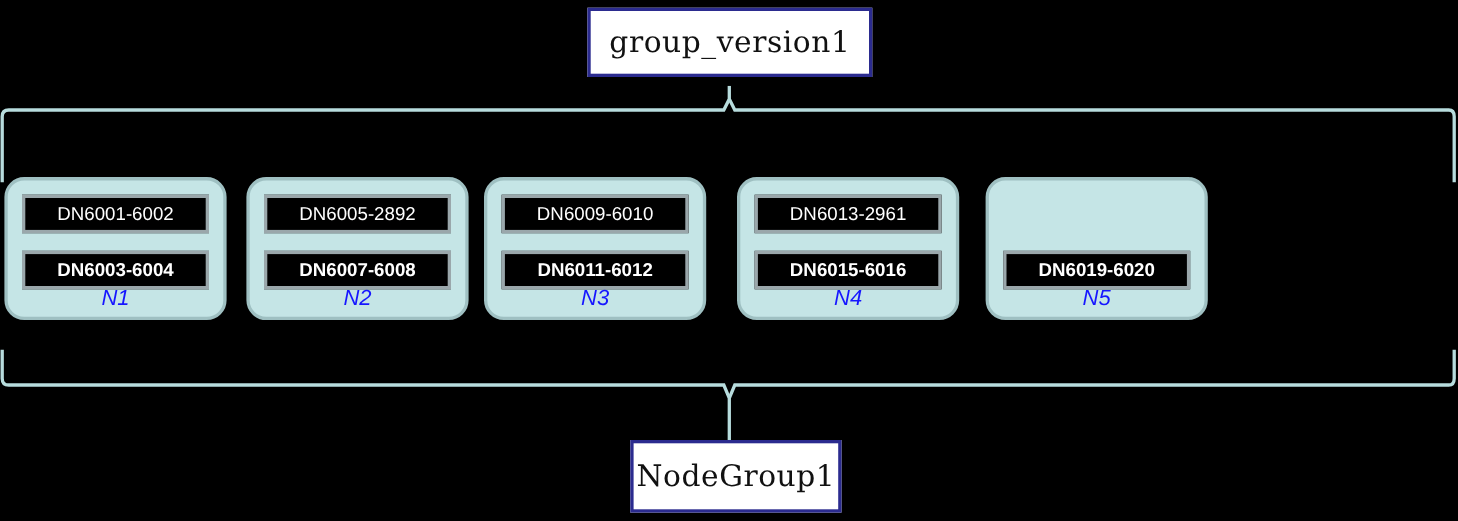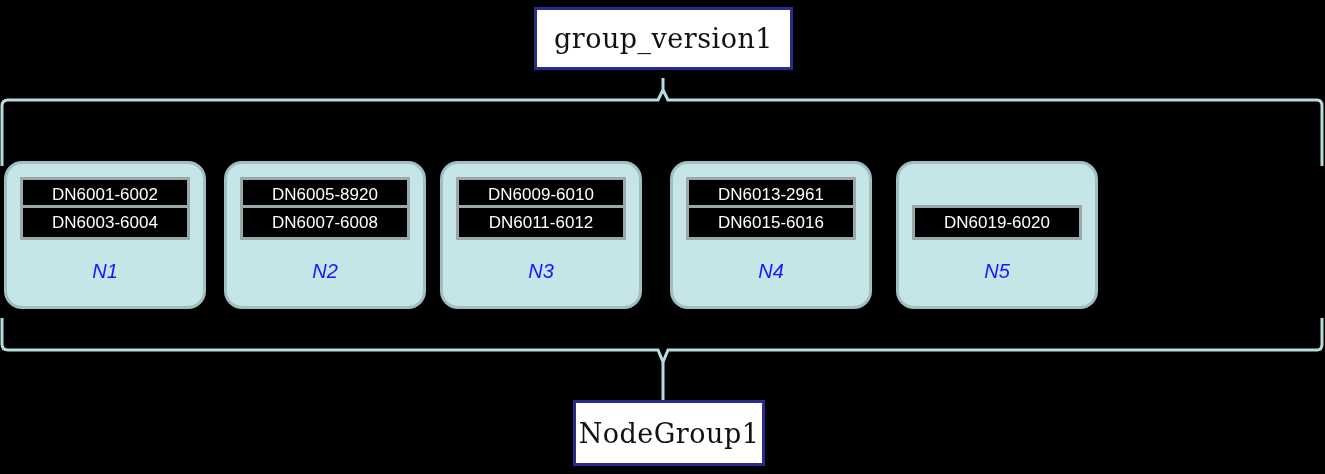--- a/index.html
+++ b/index.html
@@ -46,21 +46,21 @@
     height: 66px;
     font-size: 27px;
     letter-spacing: 0.5px;
   }
 
   
   .node {
     position: absolute;
     top: 161px;
     width: 202px;
-    height: 148px;
+    height: 130px;
     background: #c5e5e6;
     border: 3px solid #9fc0c2;
     border-radius: 18px;
     box-sizing: border-box;
     box-shadow: 2px 3px 3px rgba(0,0,0,0.35);
   }
 
   .dn {
     position: absolute;
     left: 13px;
@@ -71,21 +71,21 @@
     box-sizing: border-box;
     display: flex;
     align-items: center;
     justify-content: center;
     color: #ffffff;
     font-size: 17px;
     font-family: "Liberation Sans", sans-serif;
     white-space: nowrap;
   }
   .dn-0 { top: 13px; }
-  .dn-1 { top: 41px; }
+  .dn-1 { top: 64px; font-weight: bold; }
 
   .node-label {
     position: absolute;
     left: 0;
     right: 0;
     top: 96px;
     text-align: center;
     color: #1616ff;
     font-size: 20px;
     font-family: "Liberation Sans", sans-serif;
@@ -112,21 +112,21 @@
     <path d="M 663 12 L 668 22 L 1317 22 Q 1322 22 1322 28 L 1322 88" fill="none" stroke="#b7dcdd" stroke-width="3"></path>
   </svg>
 
   <div class="node" style="left:4px;">
     <div class="dn dn-0">DN6001-6002</div>
     <div class="dn dn-1">DN6003-6004</div>
     <div class="node-label">N1</div>
   </div>
 
   <div class="node" style="left:224px;">
-    <div class="dn dn-0">DN6005-8920</div>
+    <div class="dn dn-0">DN6005-2892</div>
     <div class="dn dn-1">DN6007-6008</div>
     <div class="node-label">N2</div>
   </div>
 
   <div class="node" style="left:440px;">
     <div class="dn dn-0">DN6009-6010</div>
     <div class="dn dn-1">DN6011-6012</div>
     <div class="node-label">N3</div>
   </div>
 

